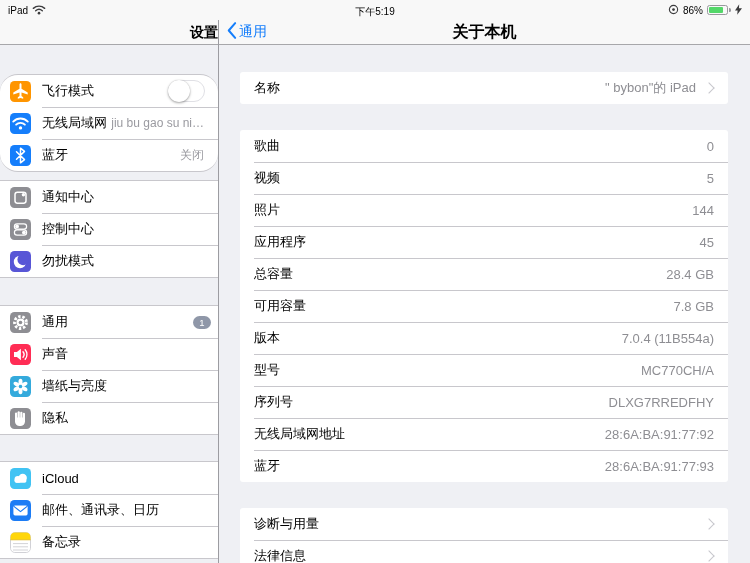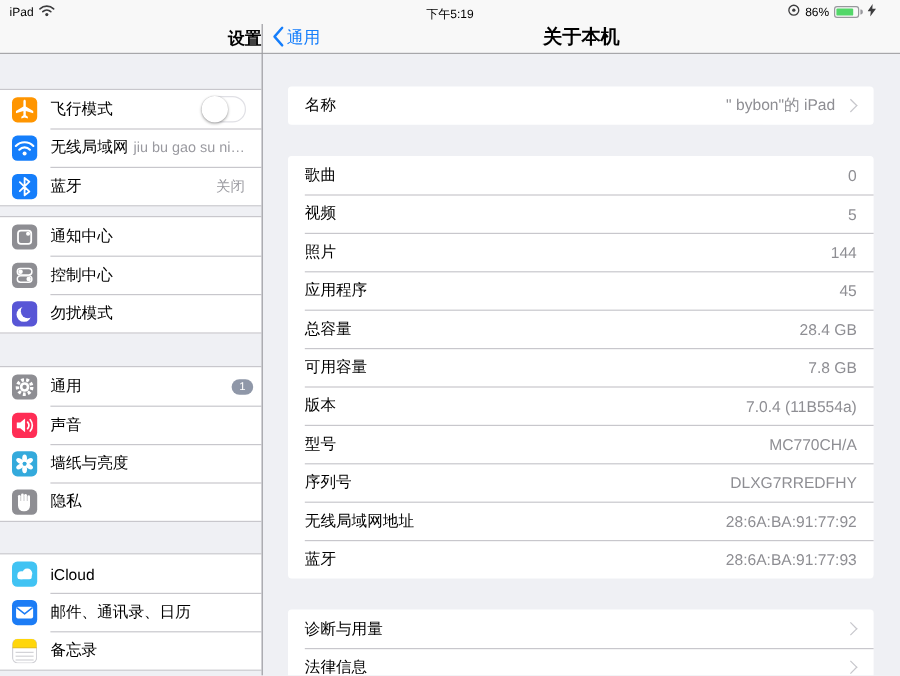--- a/index.html
+++ b/index.html
@@ -7,21 +7,21 @@
     width:750px;height:563px;position:relative;overflow:hidden;
     background:#eff0f4;
     font-family:"Liberation Sans","DejaVu Sans",sans-serif;
     -webkit-font-smoothing:antialiased;color:#000;
   }
   
   .header{position:absolute;top:0;left:0;width:750px;height:44px;background:#f8f8f8;
           border-bottom:1px solid #a7a7aa;box-sizing:content-box;z-index:4}
   .status-left{position:absolute;top:4px;left:8px;height:12px;display:flex;align-items:center;gap:4px}
   .status-time{position:absolute;top:5px;left:0;width:750px;text-align:center;font-size:10px;color:#000}
-  .status-right{position:absolute;top:4px;right:20px;height:12px;display:flex;align-items:center;gap:4px}
+  .status-right{position:absolute;top:4px;right:8px;height:12px;display:flex;align-items:center;gap:4px}
   .st-text{font-size:10px;color:#000}
   .battery{width:21px;height:10px;border:1px solid #98989d;border-radius:2.5px;position:relative;box-sizing:border-box;margin-right:3px}
   .battery::after{content:"";position:absolute;right:-3.5px;top:2px;width:2px;height:4px;background:#98989d;border-radius:0 1.5px 1.5px 0}
   .battery .fill{position:absolute;left:1px;top:1px;bottom:1px;border-radius:1px}
   .sb-title{position:absolute;top:20px;left:0;width:218px;height:24px;line-height:24px;text-align:right;
             font-size:14px;font-weight:700}
   .back-btn{position:absolute;top:20px;left:226px;height:24px;display:flex;align-items:center;gap:2px;
             color:#157efb;font-size:14px;cursor:pointer}
   .main-title{position:absolute;top:20px;left:219px;width:531px;height:24px;line-height:24px;text-align:center;
             font-size:16px;font-weight:700}
@@ -89,21 +89,21 @@
           <path d="M10 2L3 10l7 8" fill="none" stroke="#157efb" stroke-width="2.2" stroke-linecap="round" stroke-linejoin="round"></path>
         </svg></span>
     <span>通用</span>
   </div>
   <div class="main-title">关于本机</div>
 </div>
 
 <div class="vdivider"></div>
 
 <div class="sidebar" id="sidebar">
-    <div class="sb-group" style="margin-top: 29px;">
+    <div class="sb-group" style="margin-top: 29px; border-radius: 18px;">
       <div class="sb-row">
         <span class="sb-icon" style="background: rgb(255, 149, 0); color: rgb(255, 149, 0);">
           <svg viewBox="0 0 21 21">
             <path fill="#fff" d="M10.5 2.2c.6 0 1 .55 1 1.35v4.2l6.2 3.85v1.8l-6.2-1.95v3.55l1.7 1.3v1.5l-2.7-.8-2.7.8v-1.5l1.7-1.3V11.45L3.3 13.4v-1.8l6.2-3.85v-4.2c0-.8.4-1.35 1-1.35z"></path>
           </svg>
         </span>
         <span class="sb-label">飞行模式</span>
         <span class="sb-toggle"></span>
       </div>
       <div class="sb-row">

